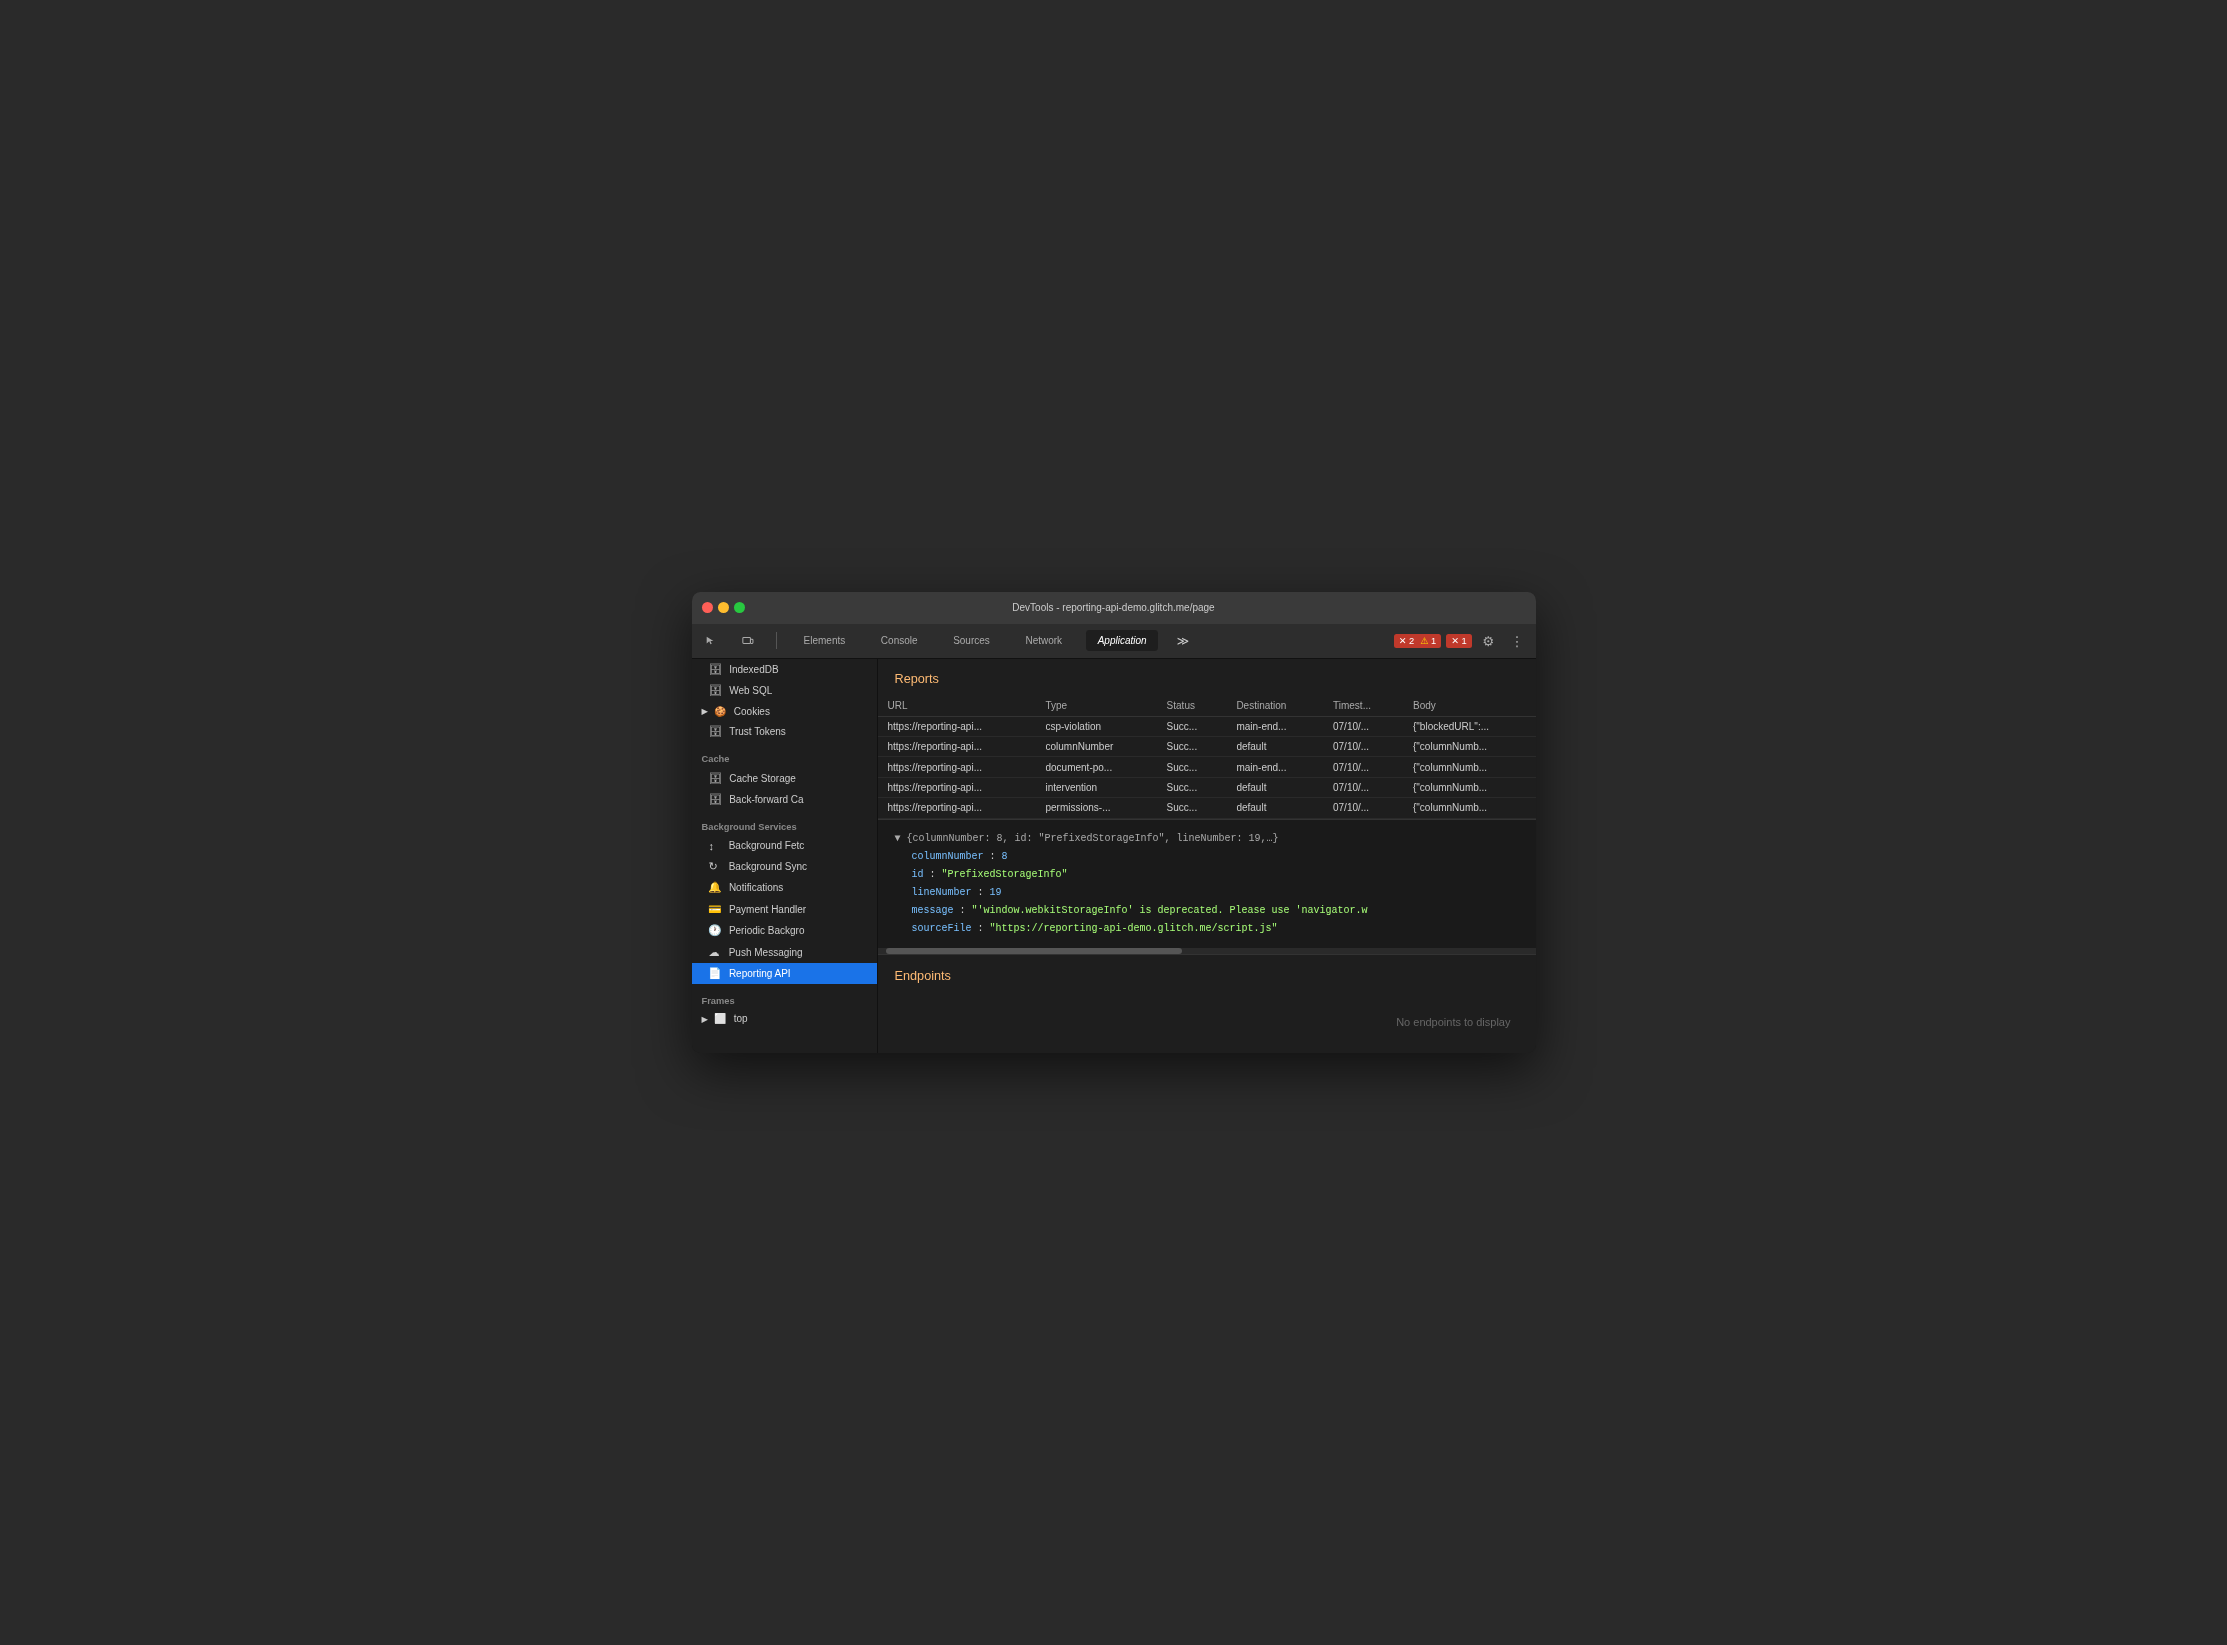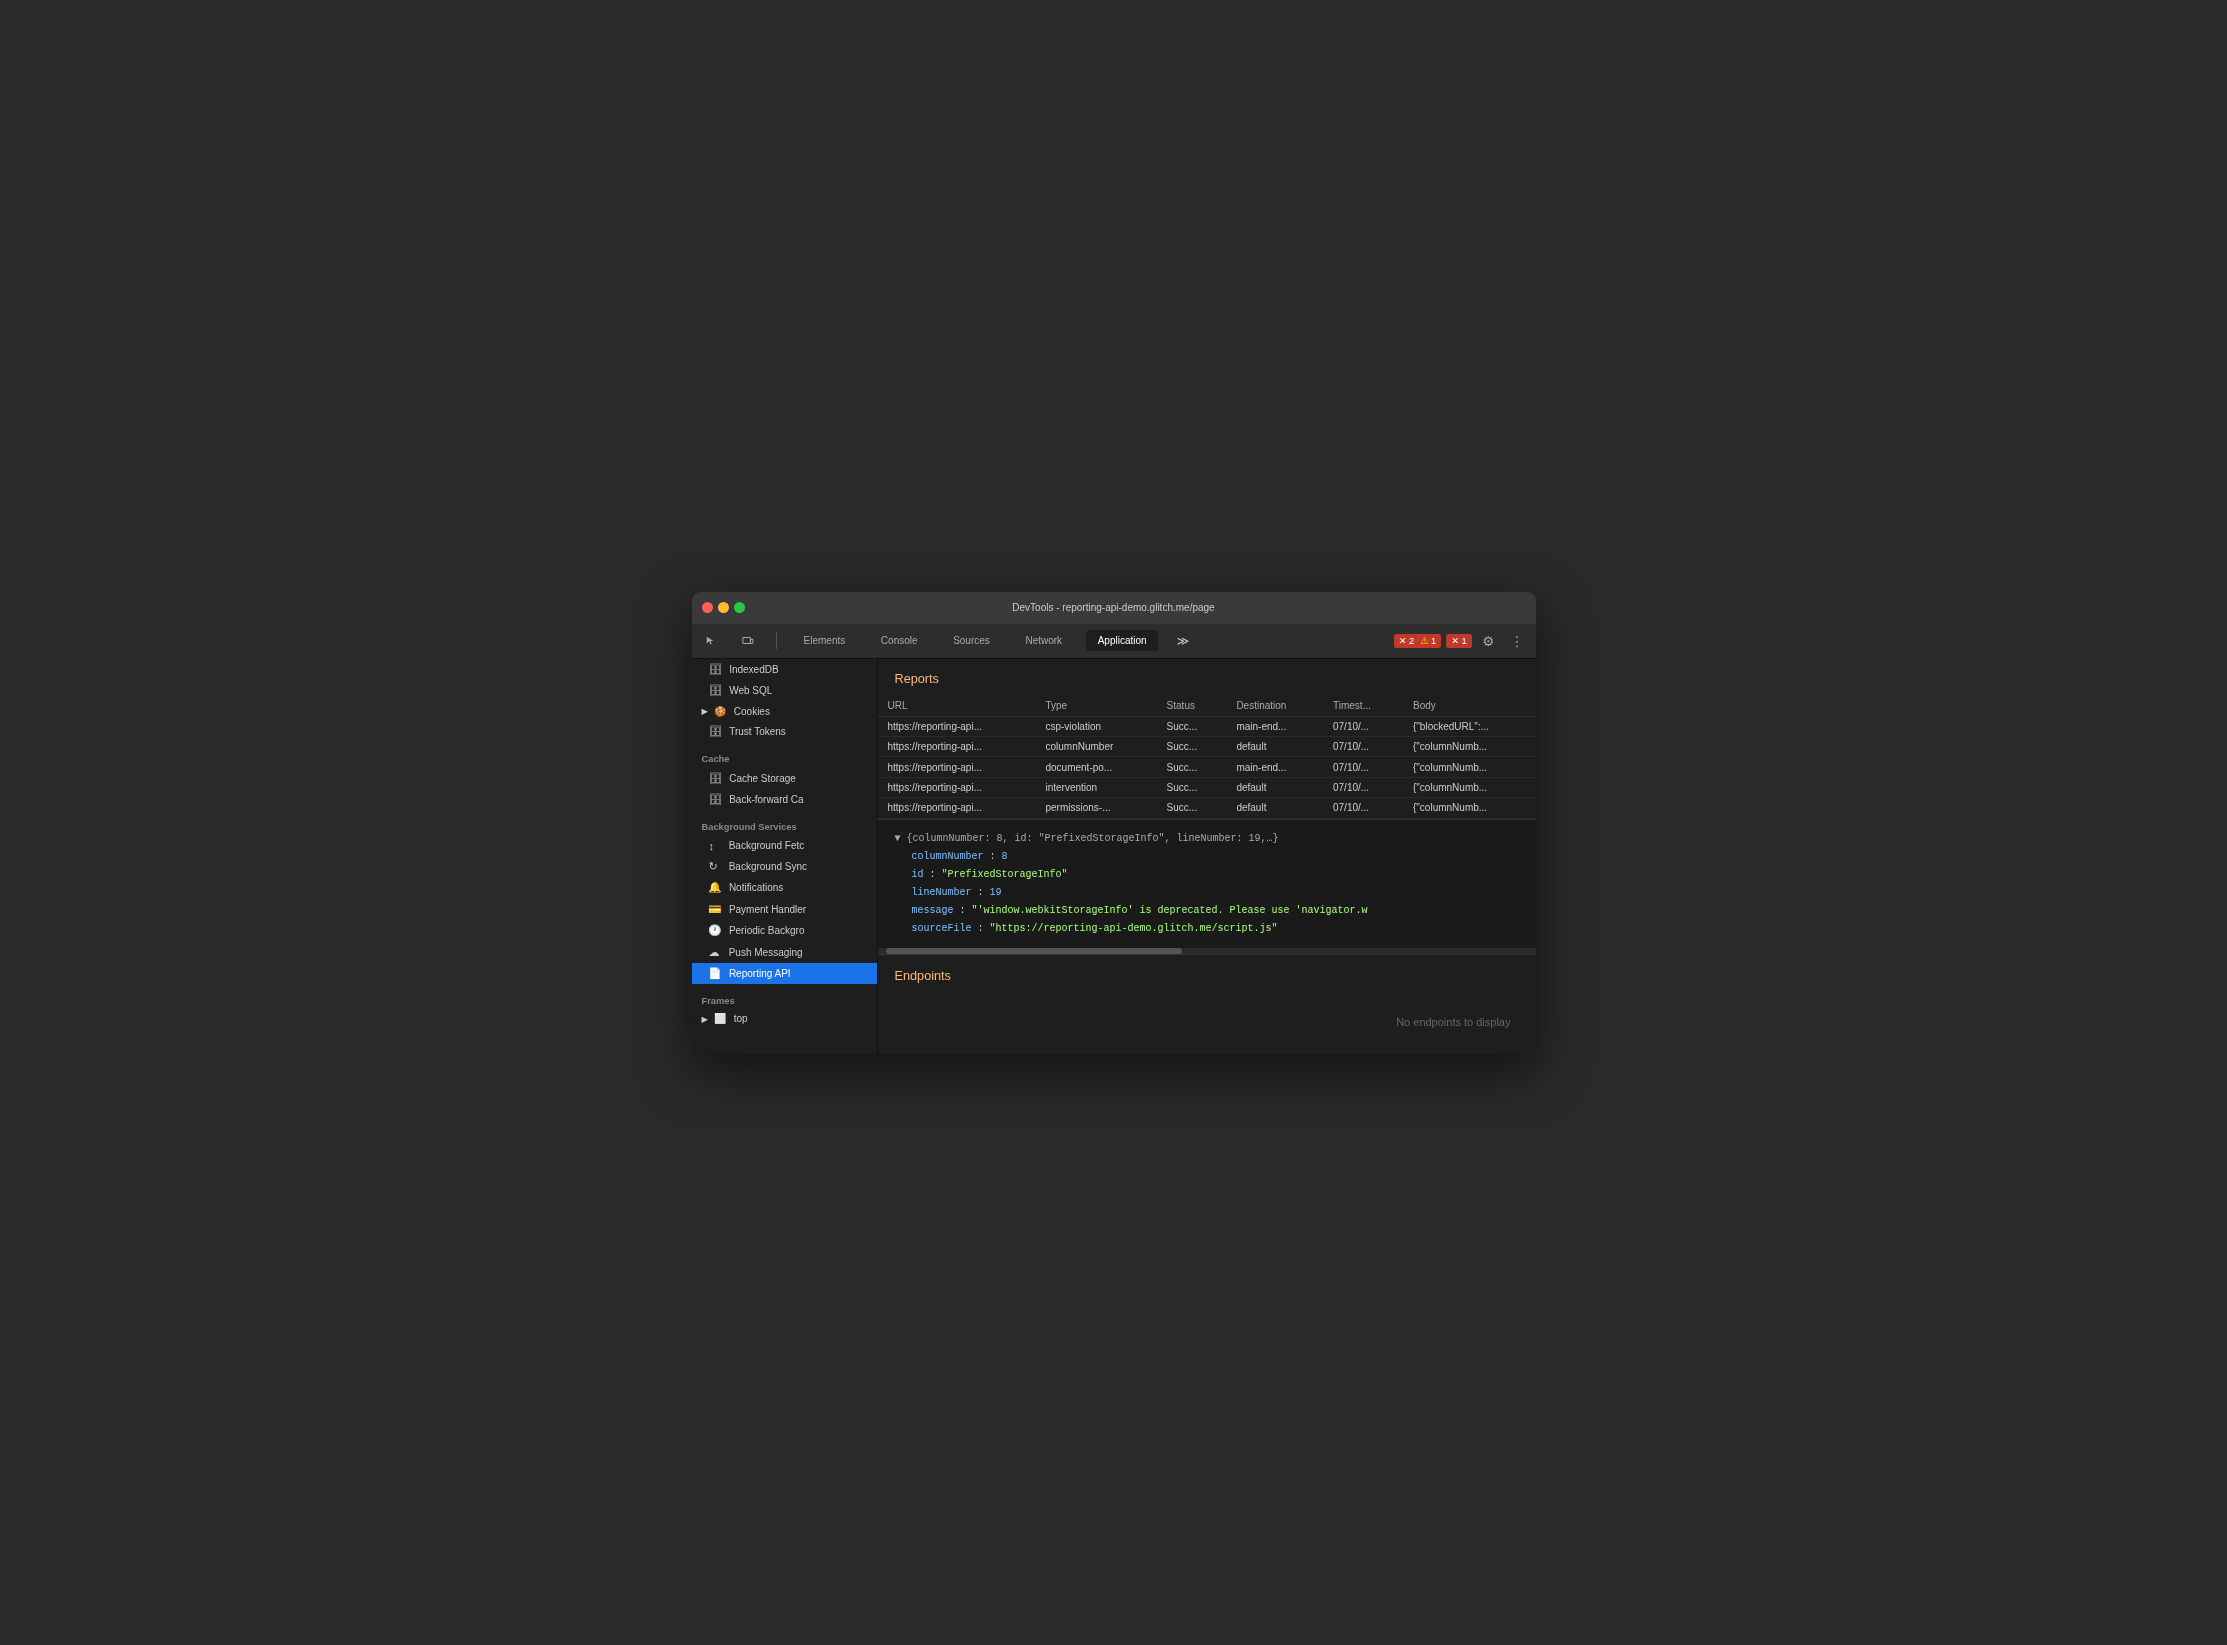--- a/index.html
+++ b/index.html
@@ -65,20 +65,21 @@
       padding: 5px 11.8px;
       color: #aaa;
       font-size: 10px;
       cursor: pointer;
       border-radius: 3.4px;
       white-space: nowrap;
     }
     .tab.active {
       background: #1e1e1e;
       color: #fff;
+      font-style: italic;
     }
     .toolbar-right {
       margin-left: auto;
       display: flex;
       align-items: center;
       gap: 5px;
     }
     .badge-error {
       display: flex; align-items: center; gap: 2.5px;
       background: #c0392b;

